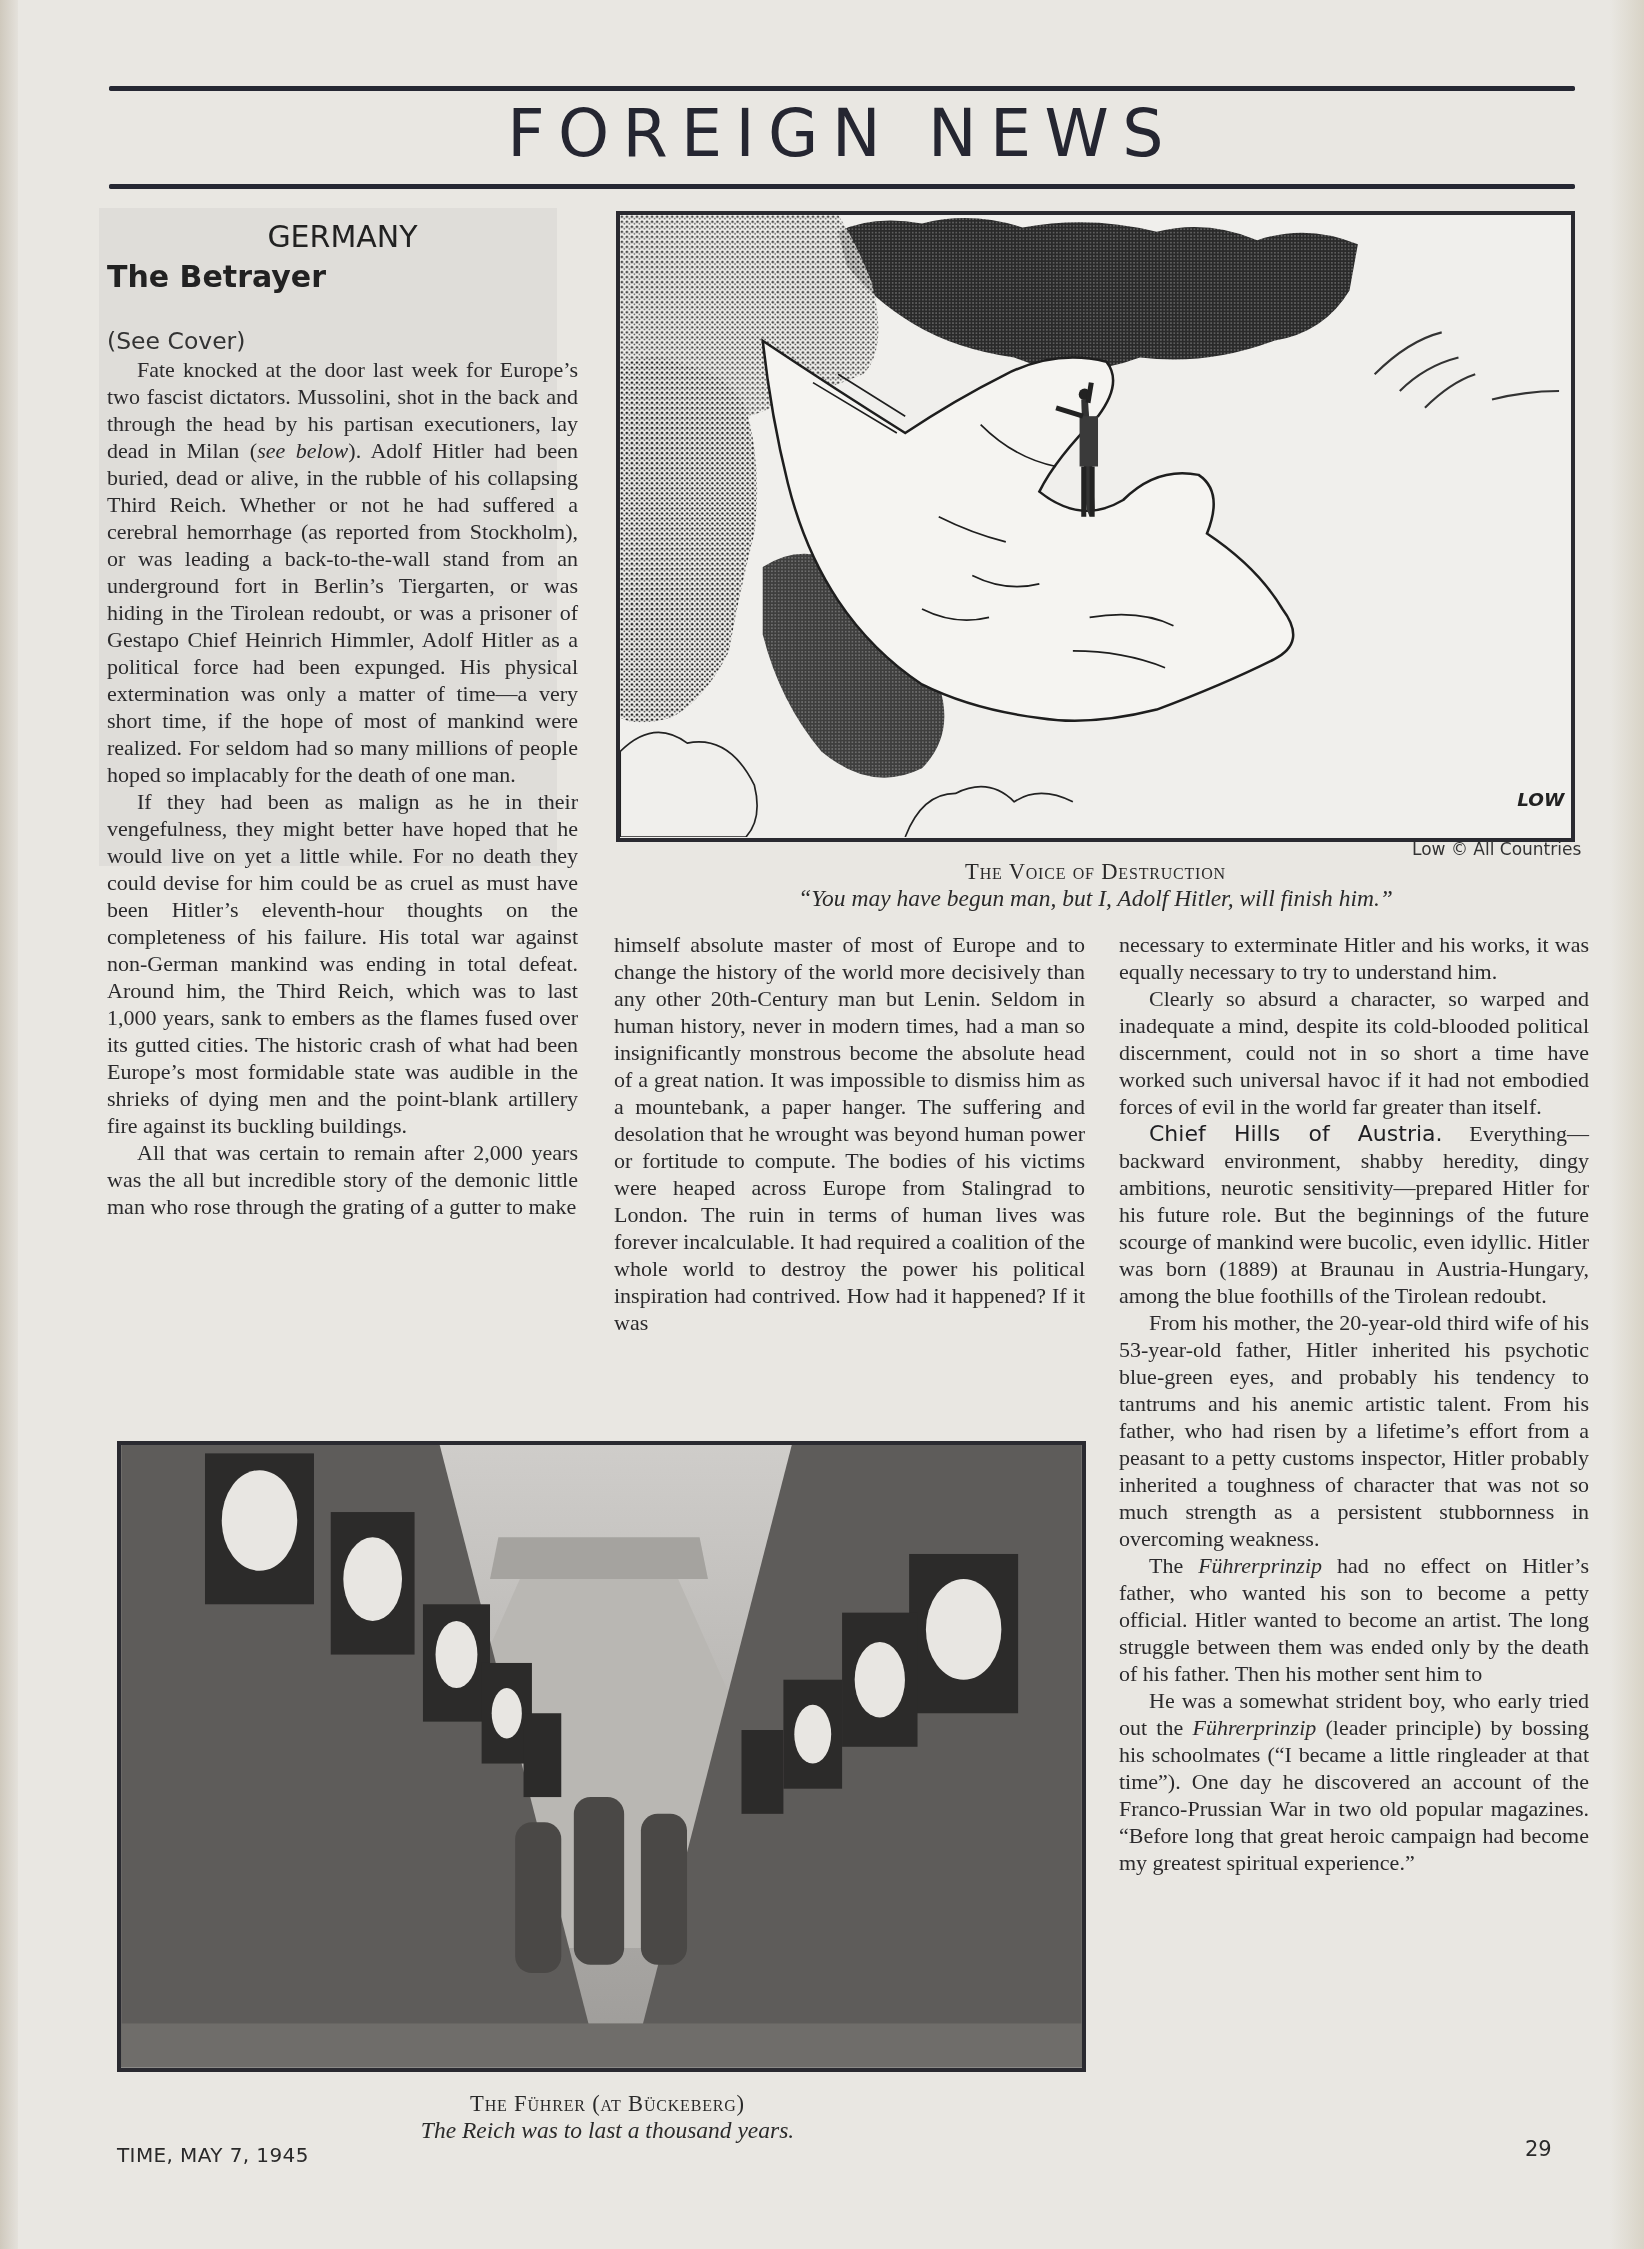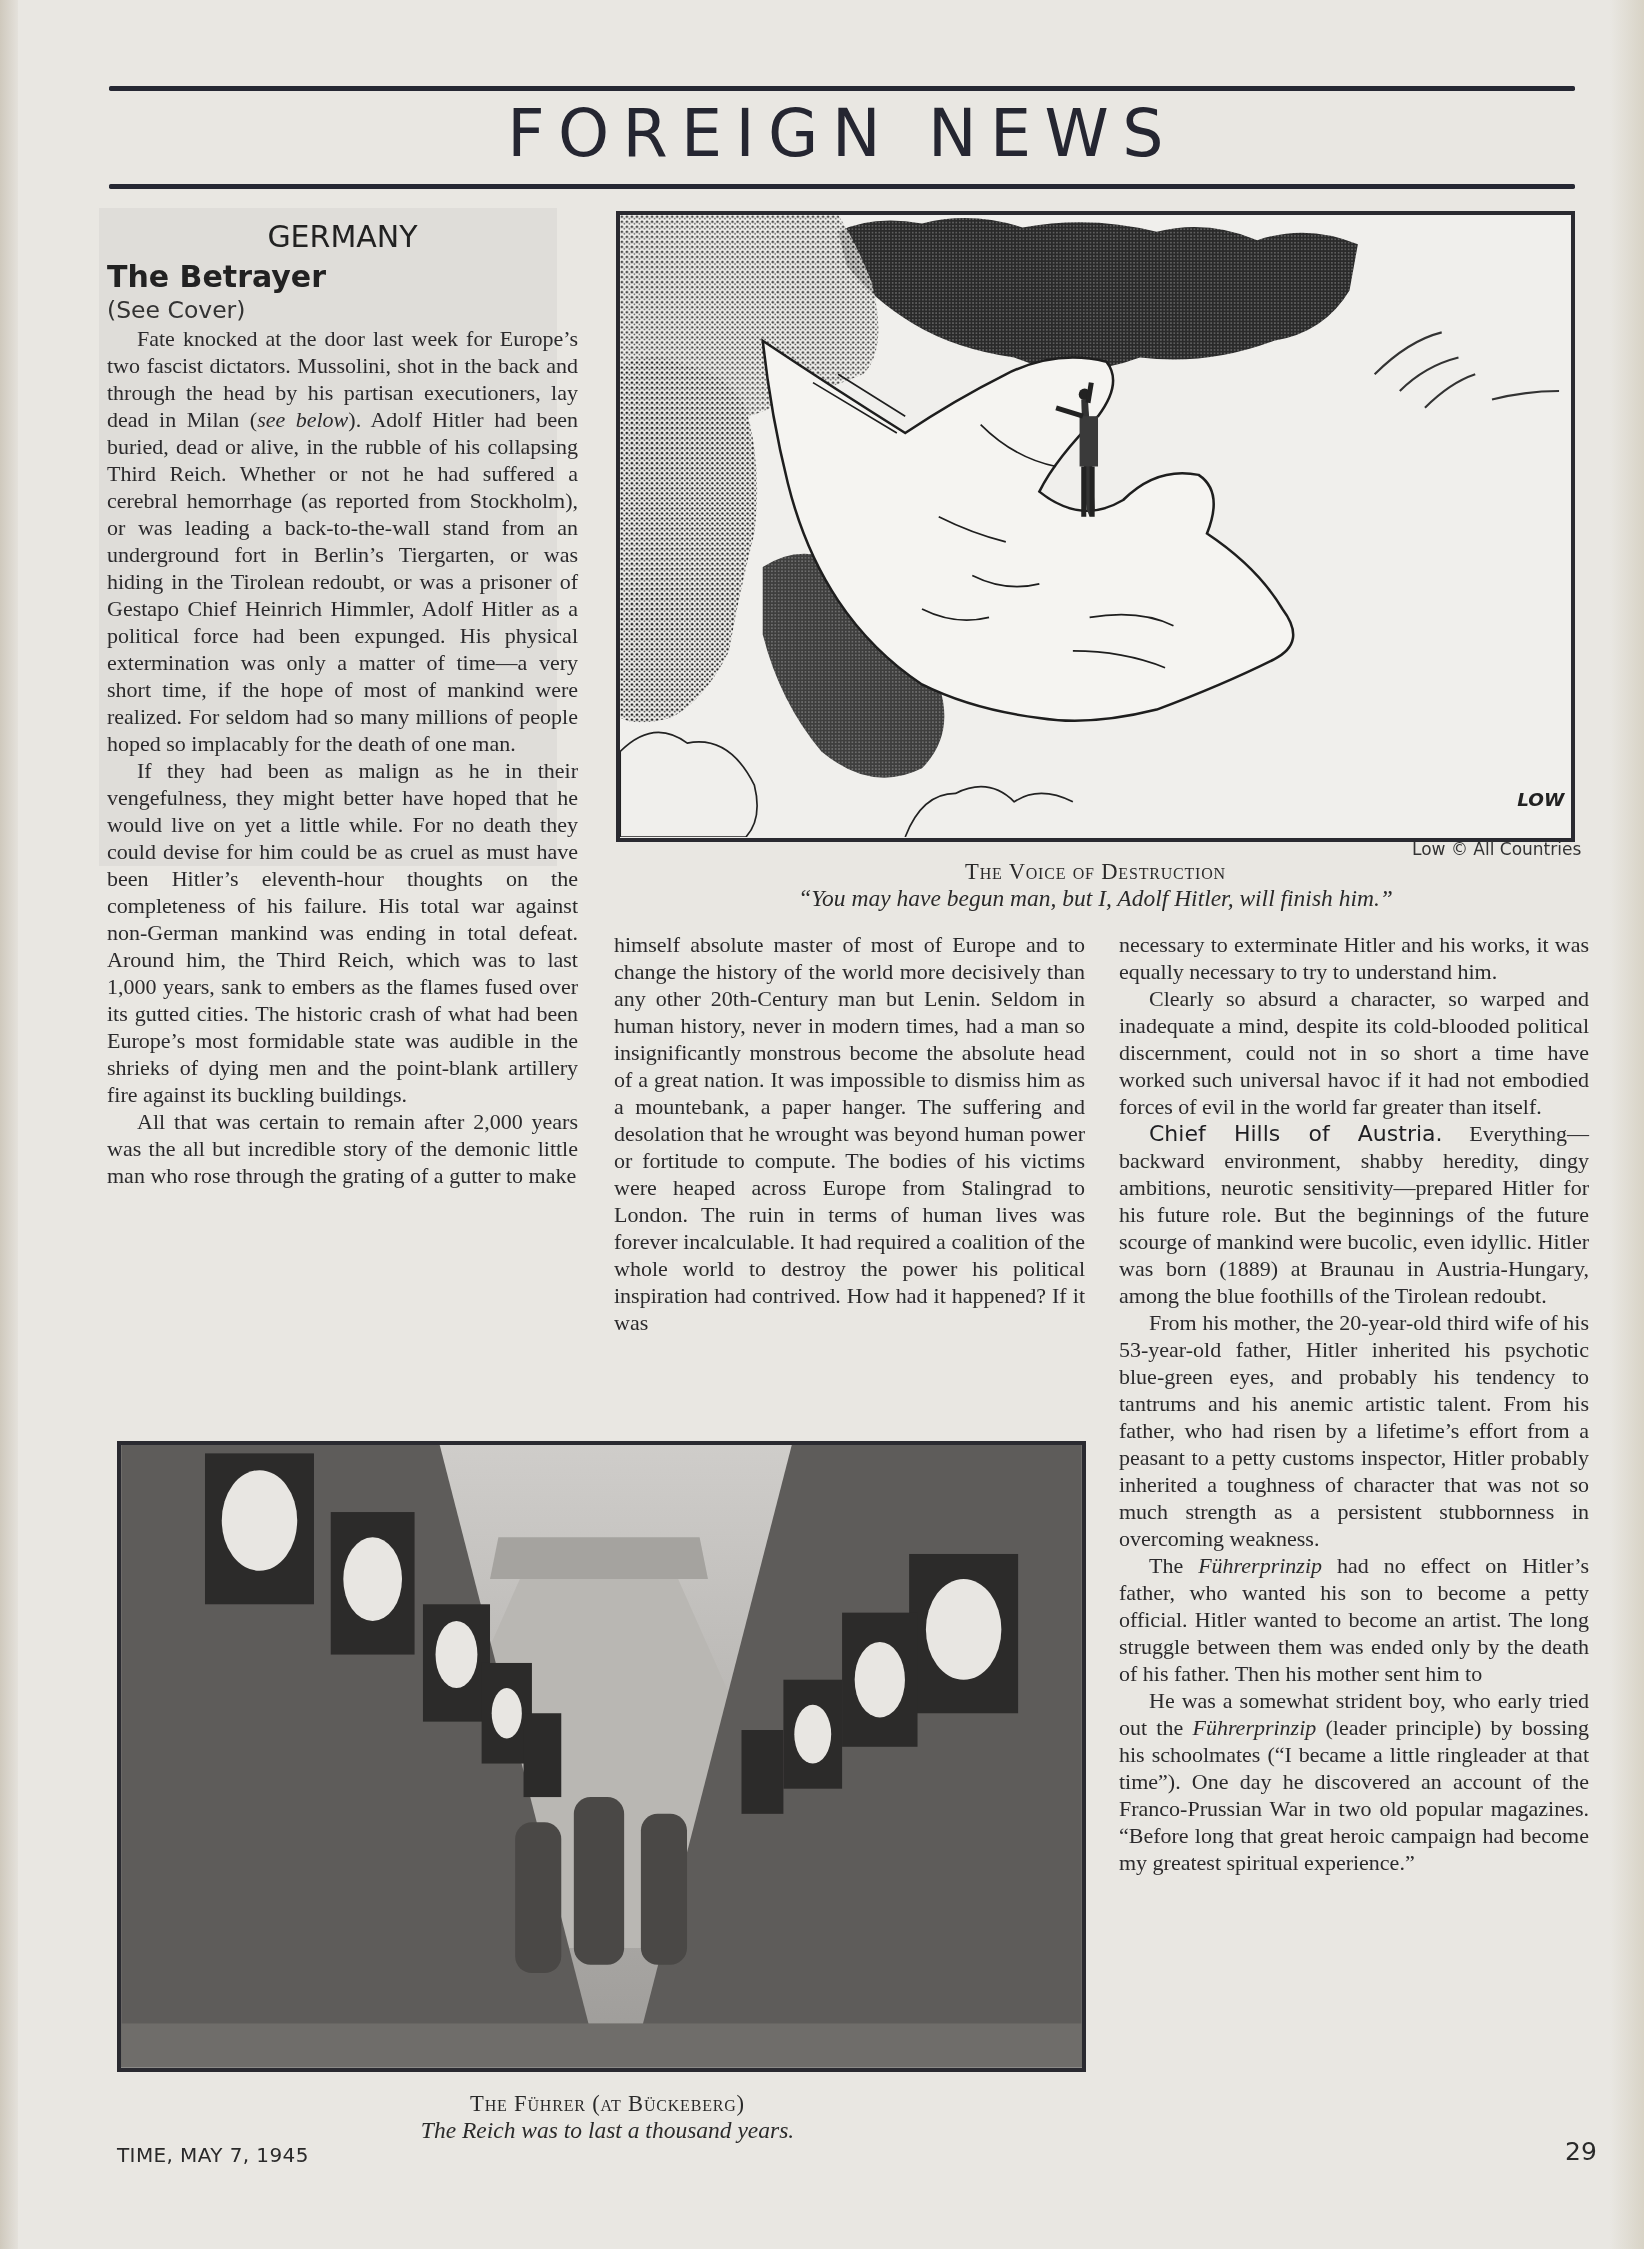--- a/index.html
+++ b/index.html
@@ -16,31 +16,31 @@
   .rule { position:absolute; left:109px; width:1466px; height:5px; background:#262833; border-radius:1.7px; }
   .masthead { position:absolute; left:109px; width:1466px; top:96px; text-align:center;
     font-family:"DejaVu Sans","Liberation Sans",sans-serif; font-size:65px; letter-spacing:13.4px;
     color:#252631; font-weight:400; }
   .col { position:absolute; font-size:22px; line-height:27px; text-align:justify; }
   .col p { margin:0; text-indent:30px; }
   .col p.noindent { text-indent:0; }
   .section-head { text-align:center; font-family:"DejaVu Sans","Liberation Sans",sans-serif;
     font-size:30px; margin:15px 0 8.4px 0; color:#222; }
   .story-title { font-family:"DejaVu Sans","Liberation Sans",sans-serif; font-size:30px; margin:0; line-height:37px; color:#222; }
-  .see-cover { font-family:"DejaVu Sans","Liberation Sans",sans-serif; font-size:23.5px; line-height:30px; color:#333; }
+  .see-cover { font-family:"DejaVu Sans","Liberation Sans",sans-serif; font-size:23.5px; line-height:30px; color:#333;margin-top:31px; }
   .subhead { font-family:"DejaVu Sans","Liberation Sans",sans-serif; font-weight:400; color:#1e1e22; }
   .frame { position:absolute; border:4.2px solid #2a2a30; box-sizing:border-box; overflow:hidden; }
   .credit { position:absolute; font-family:"DejaVu Sans","Liberation Sans",sans-serif; font-size:17px; color:#333; }
   .caption { position:absolute; text-align:center; }
   .caption .ctitle { font-size:22.6px; font-variant:small-caps; letter-spacing:0.8px; color:#2a2a2a; }
   .caption .csub { font-size:23.5px; font-style:italic; color:#2a2a2a; }
   .footer-left { position:absolute; left:117px; top:2143px; font-family:"DejaVu Sans","Liberation Sans",sans-serif;
     font-size:20px; color:#2a2a2a; letter-spacing:0.4px; }
-  .footer-right { position:absolute; left:1565px; top:2137px; font-family:"DejaVu Sans","Liberation Sans",sans-serif;
-    font-size:25px; color:#2a2a2a; }
+  .footer-right { position:absolute; left:1525px; top:2137px; font-family:"DejaVu Sans","Liberation Sans",sans-serif;
+    font-size:21px; color:#2a2a2a; }
   .col-shade { position:absolute; left:99px; top:208px; width:458px; height:658px; background:#dfddd9; }
 </style>
 </head>
 <body>
 
 <div class="page-edge-left"></div>
 <div class="page-edge-right"></div>
 
 <div class="rule" style="top:86px"></div>
 <div class="masthead">FOREIGN NEWS</div>

